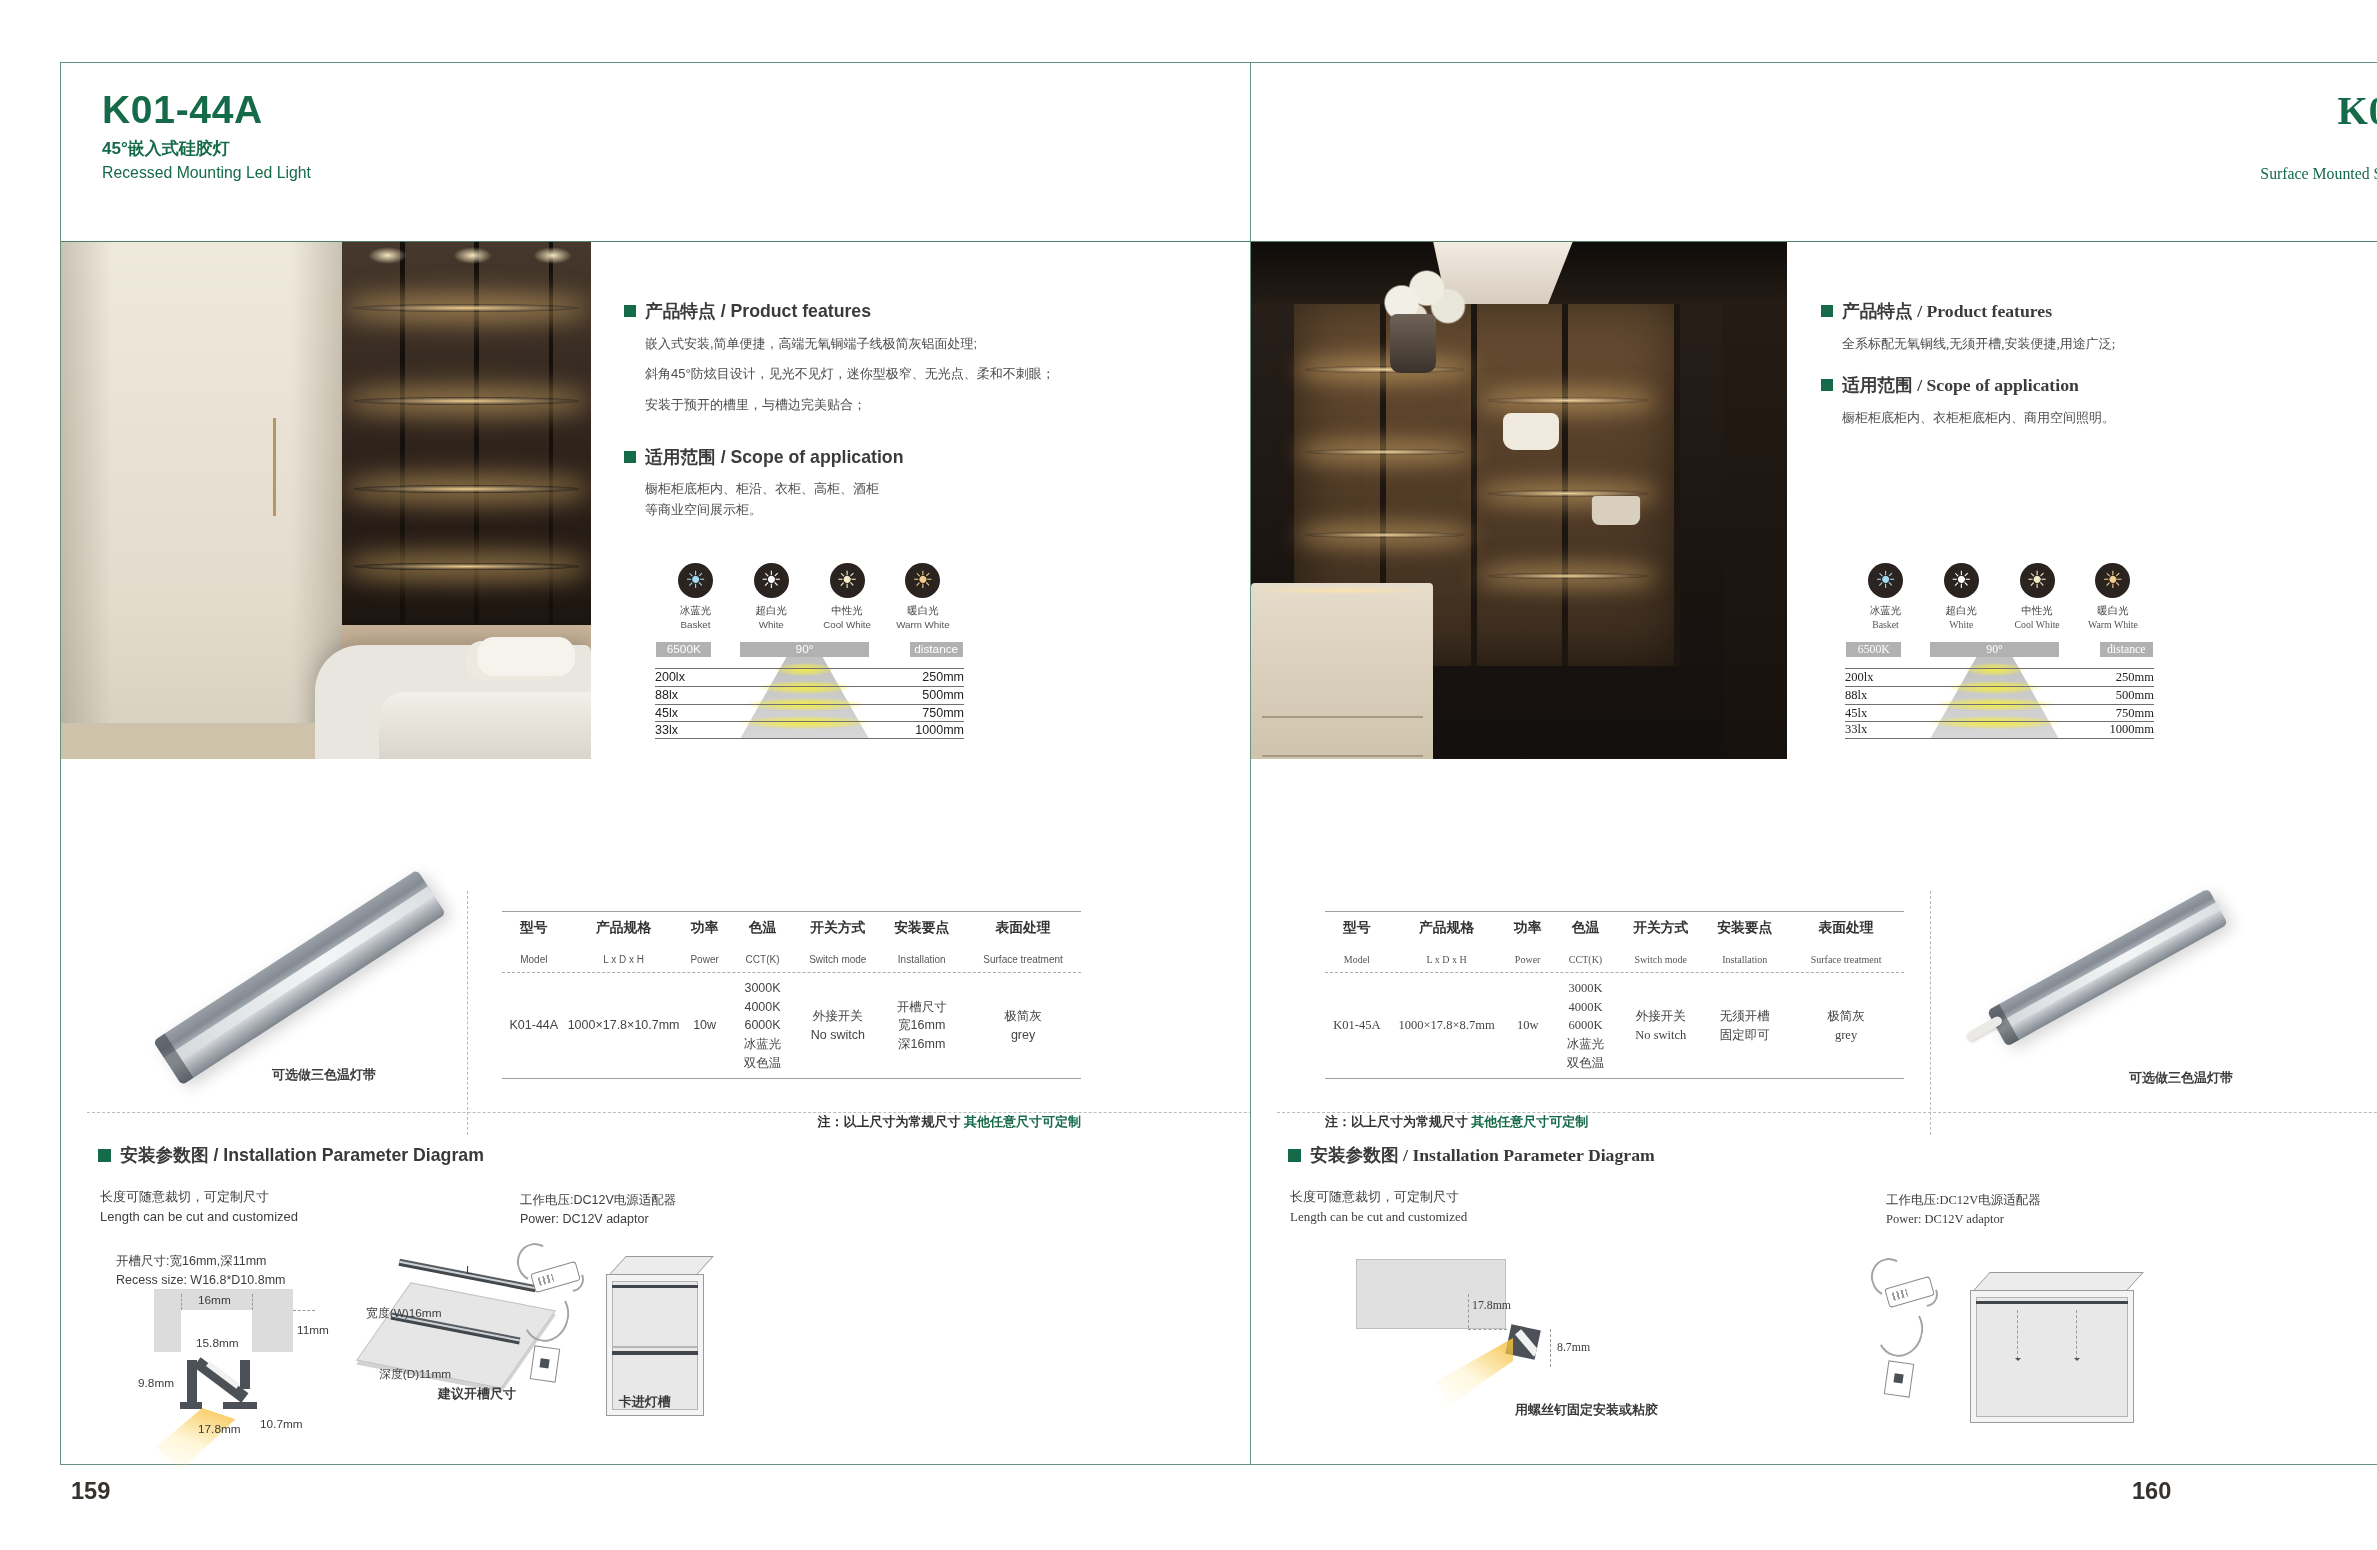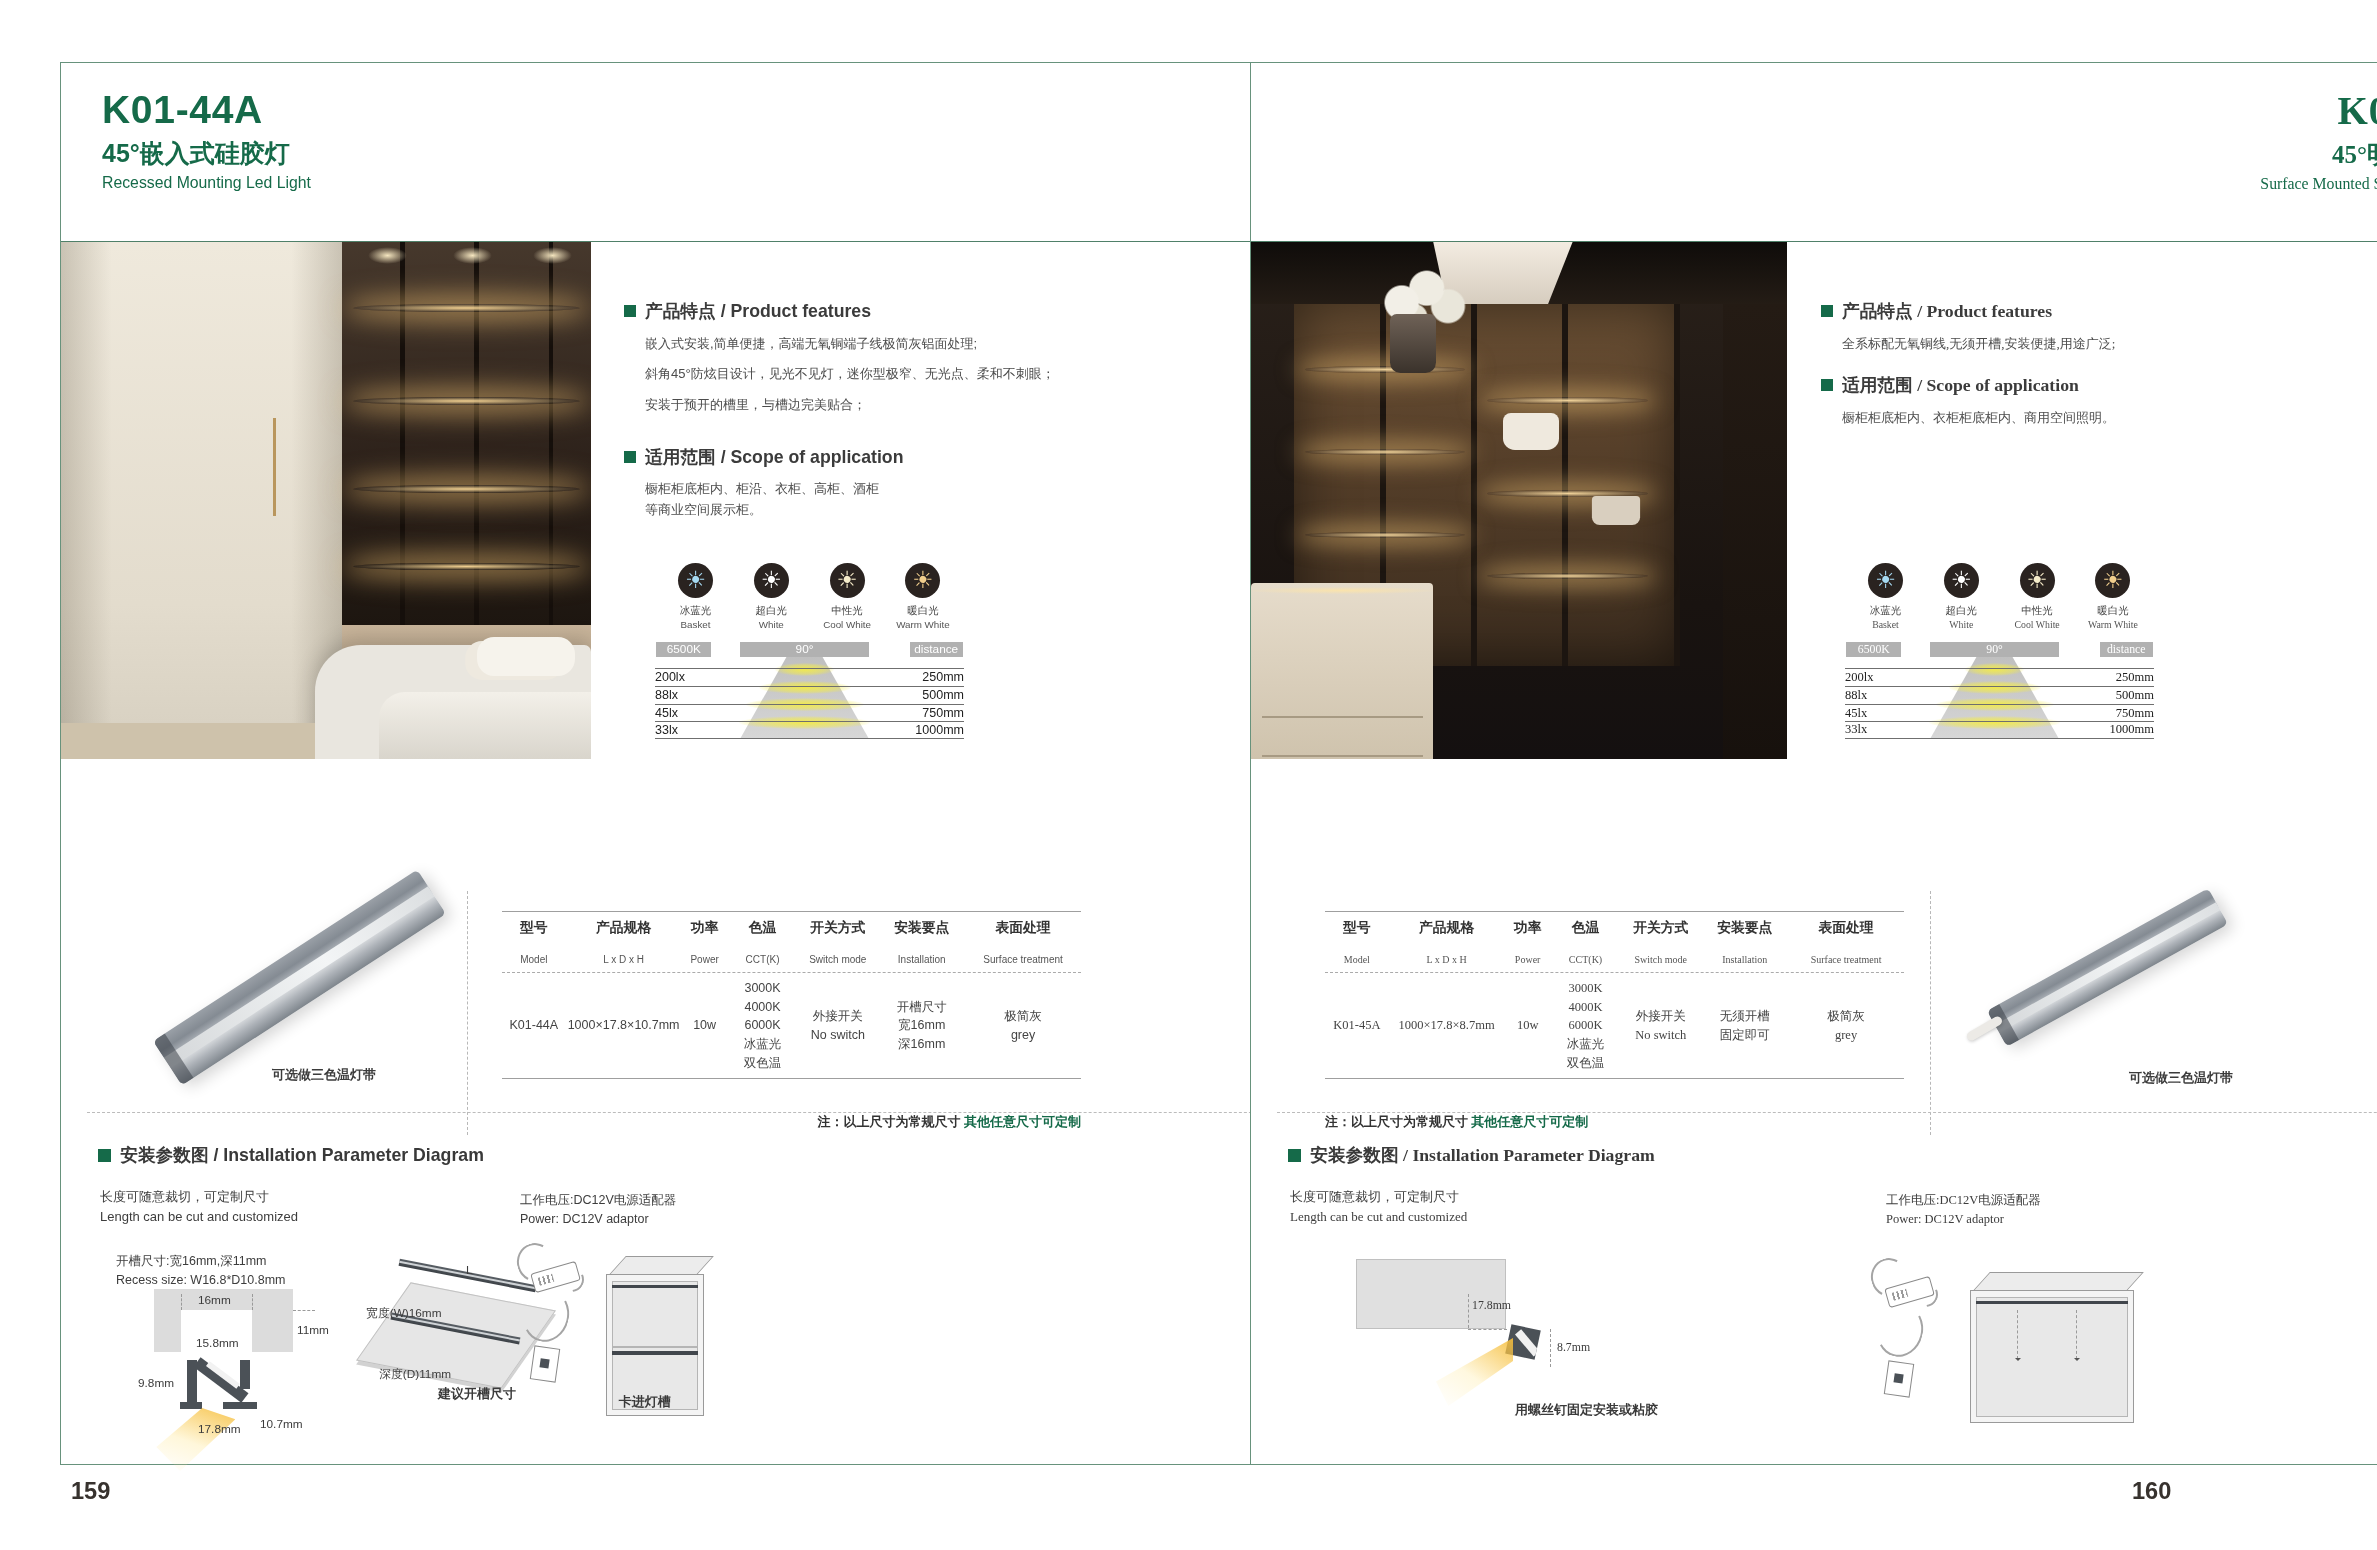--- a/index.html
+++ b/index.html
@@ -13,21 +13,21 @@
   .page{ position:absolute; top:62px; width:1284px; height:1403px; background:#fff;
          border:1.3px solid #67927c; }
   #pageL{ left:60px; } #pageR{ left:1250px;font-family:Liberation Serif, serif; }
   .pageno{ position:absolute; font-size:23.6px; font-weight:bold; color:#37322e; top:1478px; }
   #pnoL{ left:71px; } #pnoR{ left:2132px; }
 
   
   .hdr{ position:absolute; top:25px; left:41px; }
   #pageR .hdr{ left:auto; right:41px; text-align:right; }
   .model{ font-size:39px; font-weight:bold; color:var(--green); letter-spacing:0.7px; }
-  .tcn{ font-size:25px; font-weight:bold; color:var(--green); margin-top:5.3px; }
+  .tcn{ font-size:17px; font-weight:bold; color:var(--green); margin-top:5.3px; }
   .ten{ font-size:15.8px; color:var(--green); margin-top:3.9px; }
   .hline{ position:absolute; left:0; right:0; top:178px; border-top:1.3px solid #4f8069; }
 
   
   .photo{ position:absolute; left:0; top:179px; height:517px; overflow:hidden; }
   #pageL .photo{ width:530px; } #pageR .photo{ width:536px; }
   .ph{ position:absolute; }
   
   .photoL .base{ inset:0; background:linear-gradient(180deg,#d9d2c5,#cfc8ba); }
   .photoL .wardrobe{ left:0; top:0; width:53%; height:100%;

